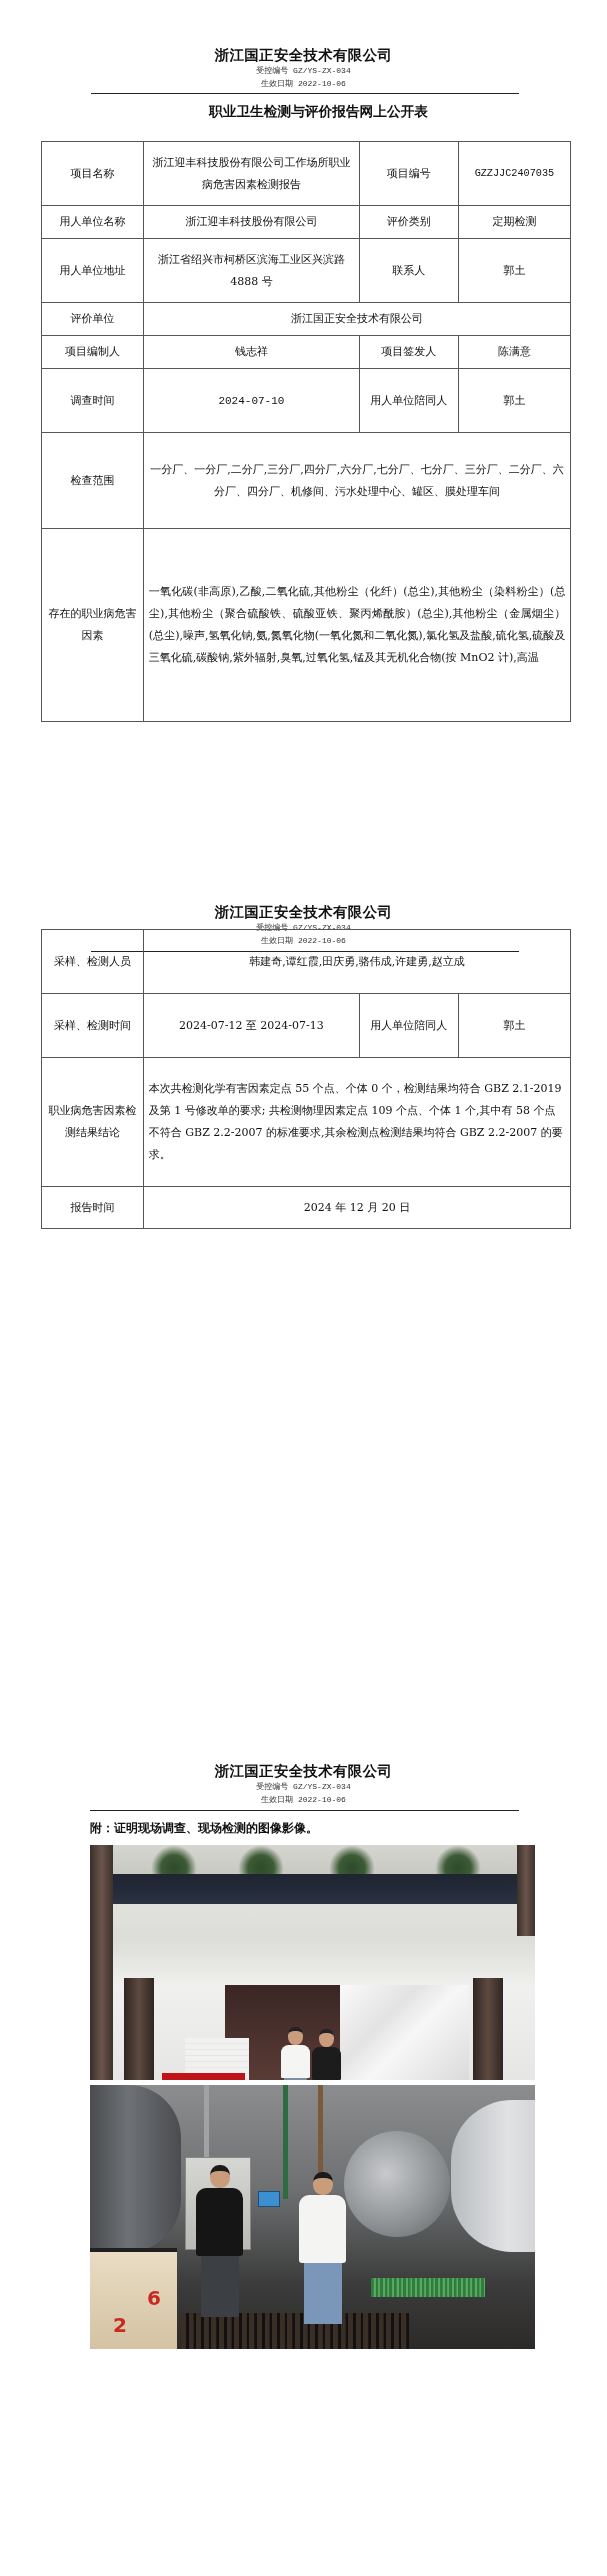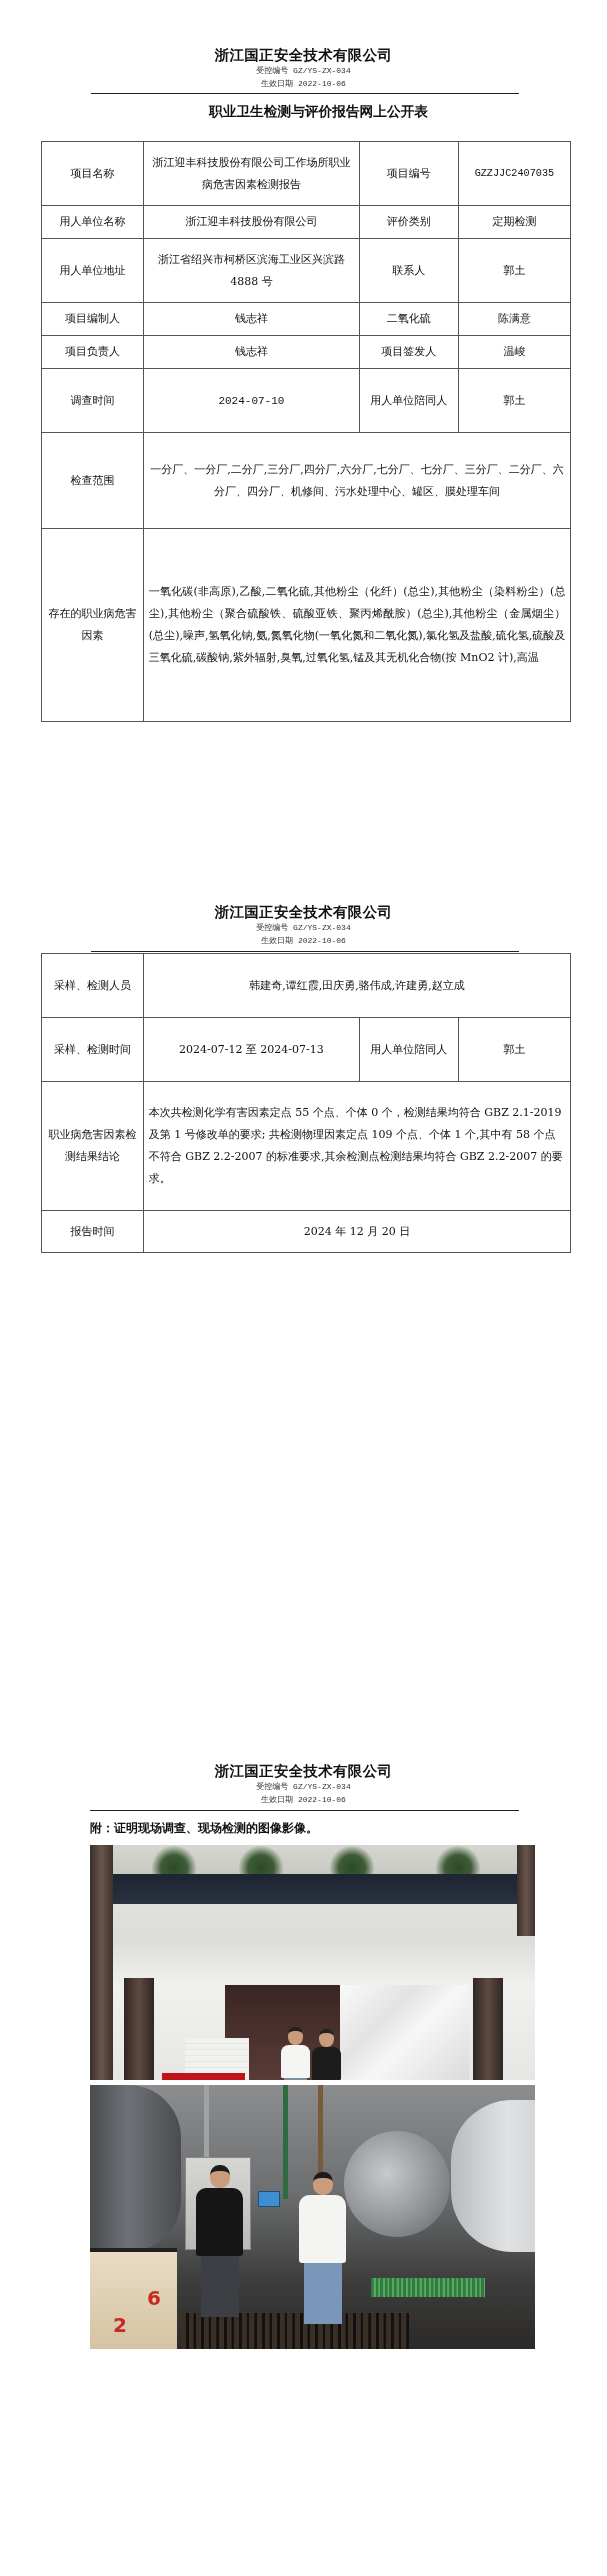--- a/index.html
+++ b/index.html
@@ -81,30 +81,28 @@
     <td class="label">评价类别</td>
     <td>定期检测</td>
   </tr>
   <tr style="height:64px;">
     <td class="label">用人单位地址</td>
     <td>浙江省绍兴市柯桥区滨海工业区兴滨路 4888 号</td>
     <td class="label">联系人</td>
     <td>郭土</td>
   </tr>
   <tr style="height:33px;">
+    <td class="label">评价单位</td>
+    <td colspan="3">浙江国正安全技术有限公司</td>
+  </tr>
+  <tr style="height:33px;">
     <td class="label">项目编制人</td>
     <td>钱志祥</td>
-    <td class="label">二氧化硫</td>
+    <td class="label">项目签发人</td>
     <td>陈满意</td>
-  </tr>
-  <tr style="height:33px;">
-    <td class="label">项目负责人</td>
-    <td>钱志祥</td>
-    <td class="label">项目签发人</td>
-    <td>温峻</td>
   </tr>
   <tr style="height:64px;">
     <td class="label">调查时间</td>
     <td style="font-family:'Liberation Mono','DejaVu Sans Mono',monospace;">2024-07-10</td>
     <td class="label">用人单位陪同人</td>
     <td>郭土</td>
   </tr>
   <tr style="height:96px;">
     <td class="label">检查范围</td>
     <td colspan="3">一分厂、一分厂,二分厂,三分厂,四分厂,六分厂,七分厂、七分厂、三分厂、二分厂、六分厂、四分厂、机修间、污水处理中心、罐区、膜处理车间</td>
@@ -116,21 +114,21 @@
 </tbody>
   </table>
 
 <div class="page-header" style="top:903px;">
   <div class="company">浙江国正安全技术有限公司</div>
   <div class="ctrl">受控编号 GZ/YS-ZX-034</div>
   <div class="ctrl">生效日期 2022-10-06</div>
 </div>
 <div class="hline" style="top:951px; left:91px; width:428px;"></div>
 
-<table class="grid" style="top:953px;">
+<table class="grid" style="top:929px;">
   <colgroup>
       <col style="width:102px">
       <col style="width:215px">
       <col style="width:99px">
       <col style="width:112px">
     </colgroup>
   <tbody>
       <tr style="height:64px;">
     <td class="label">采样、检测人员</td>
     <td colspan="3">韩建奇,谭红霞,田庆勇,骆伟成,许建勇,赵立成</td>

